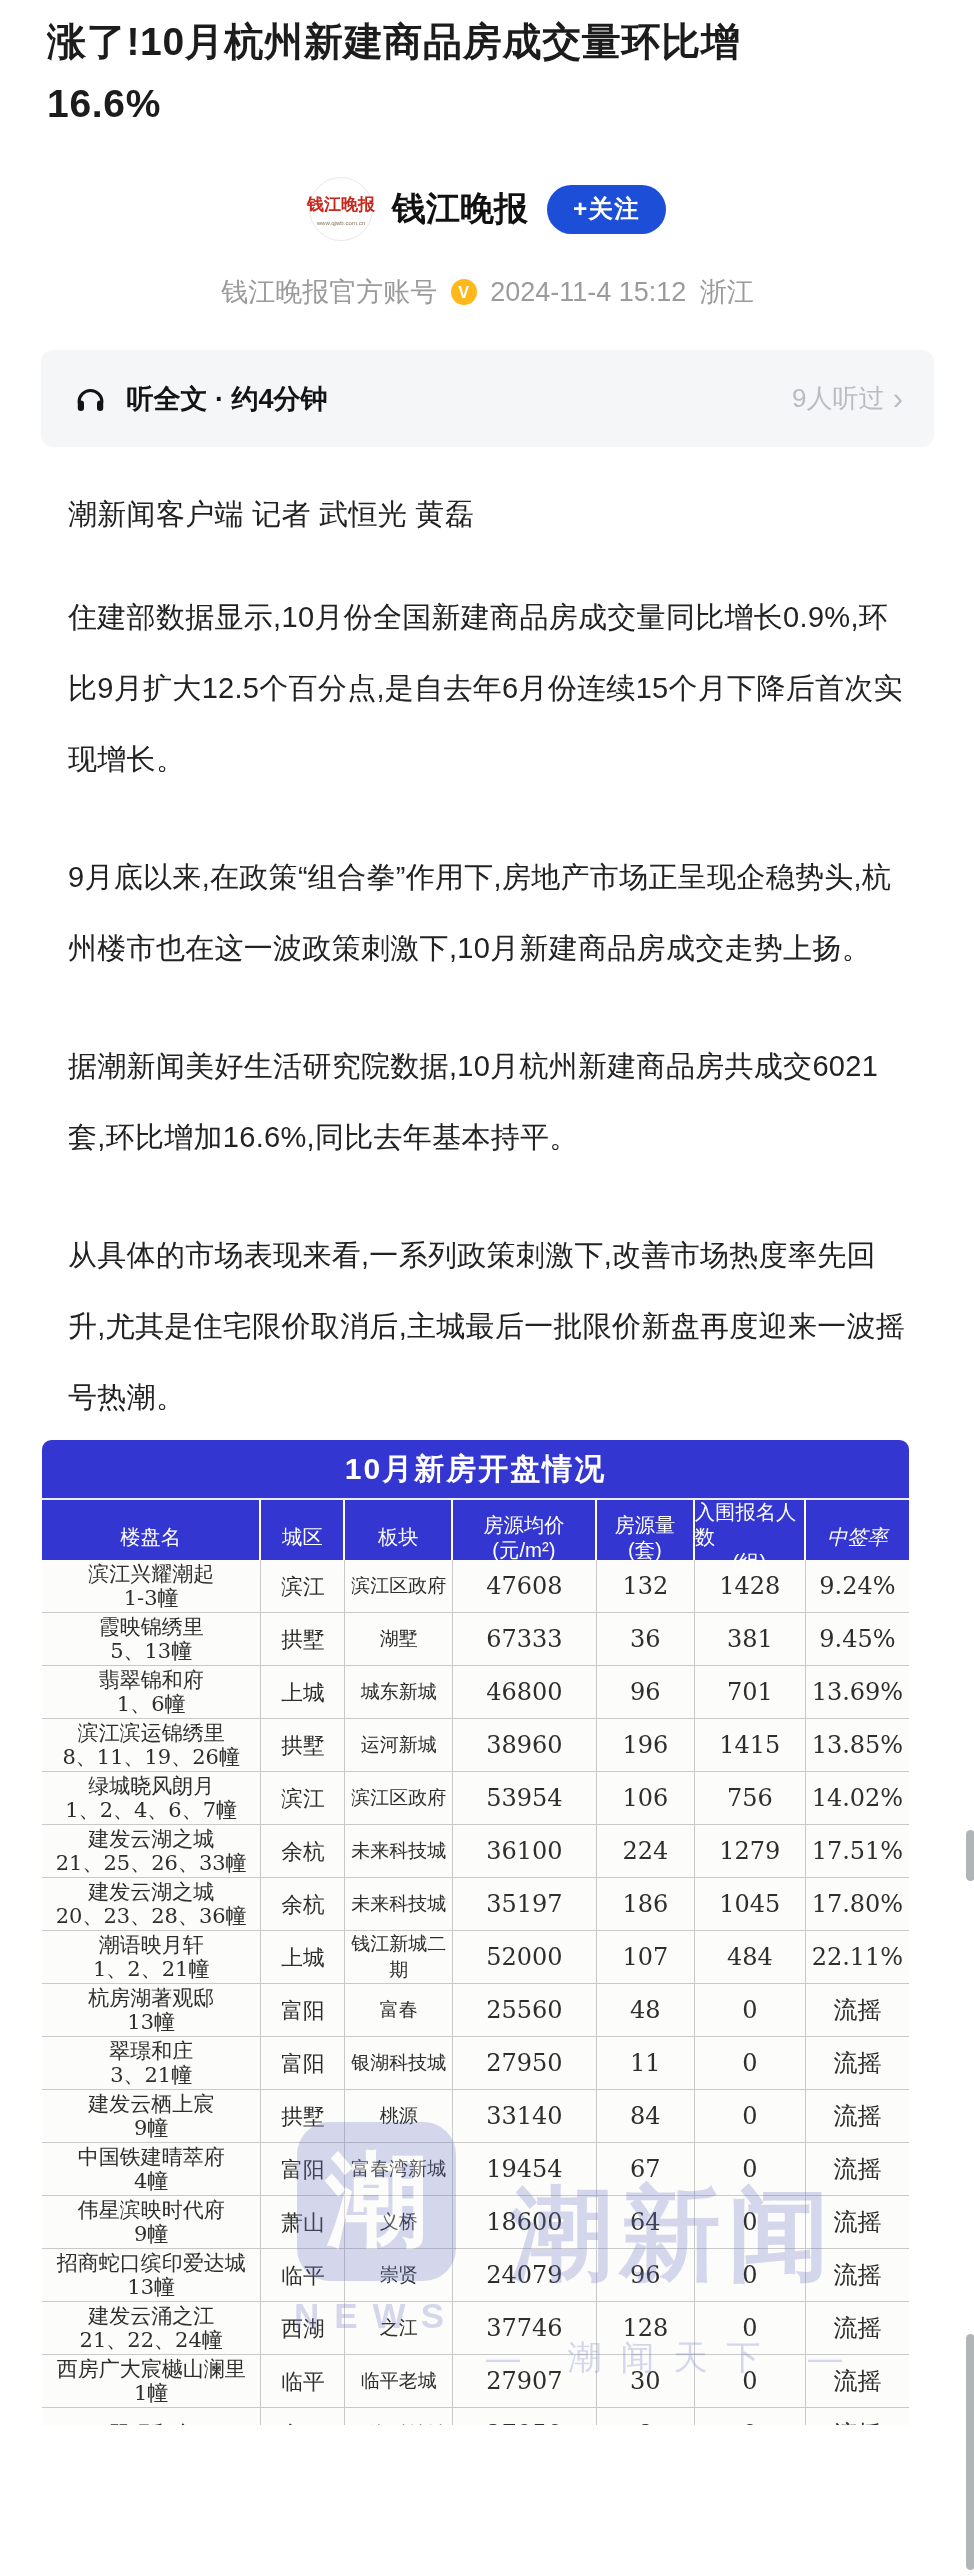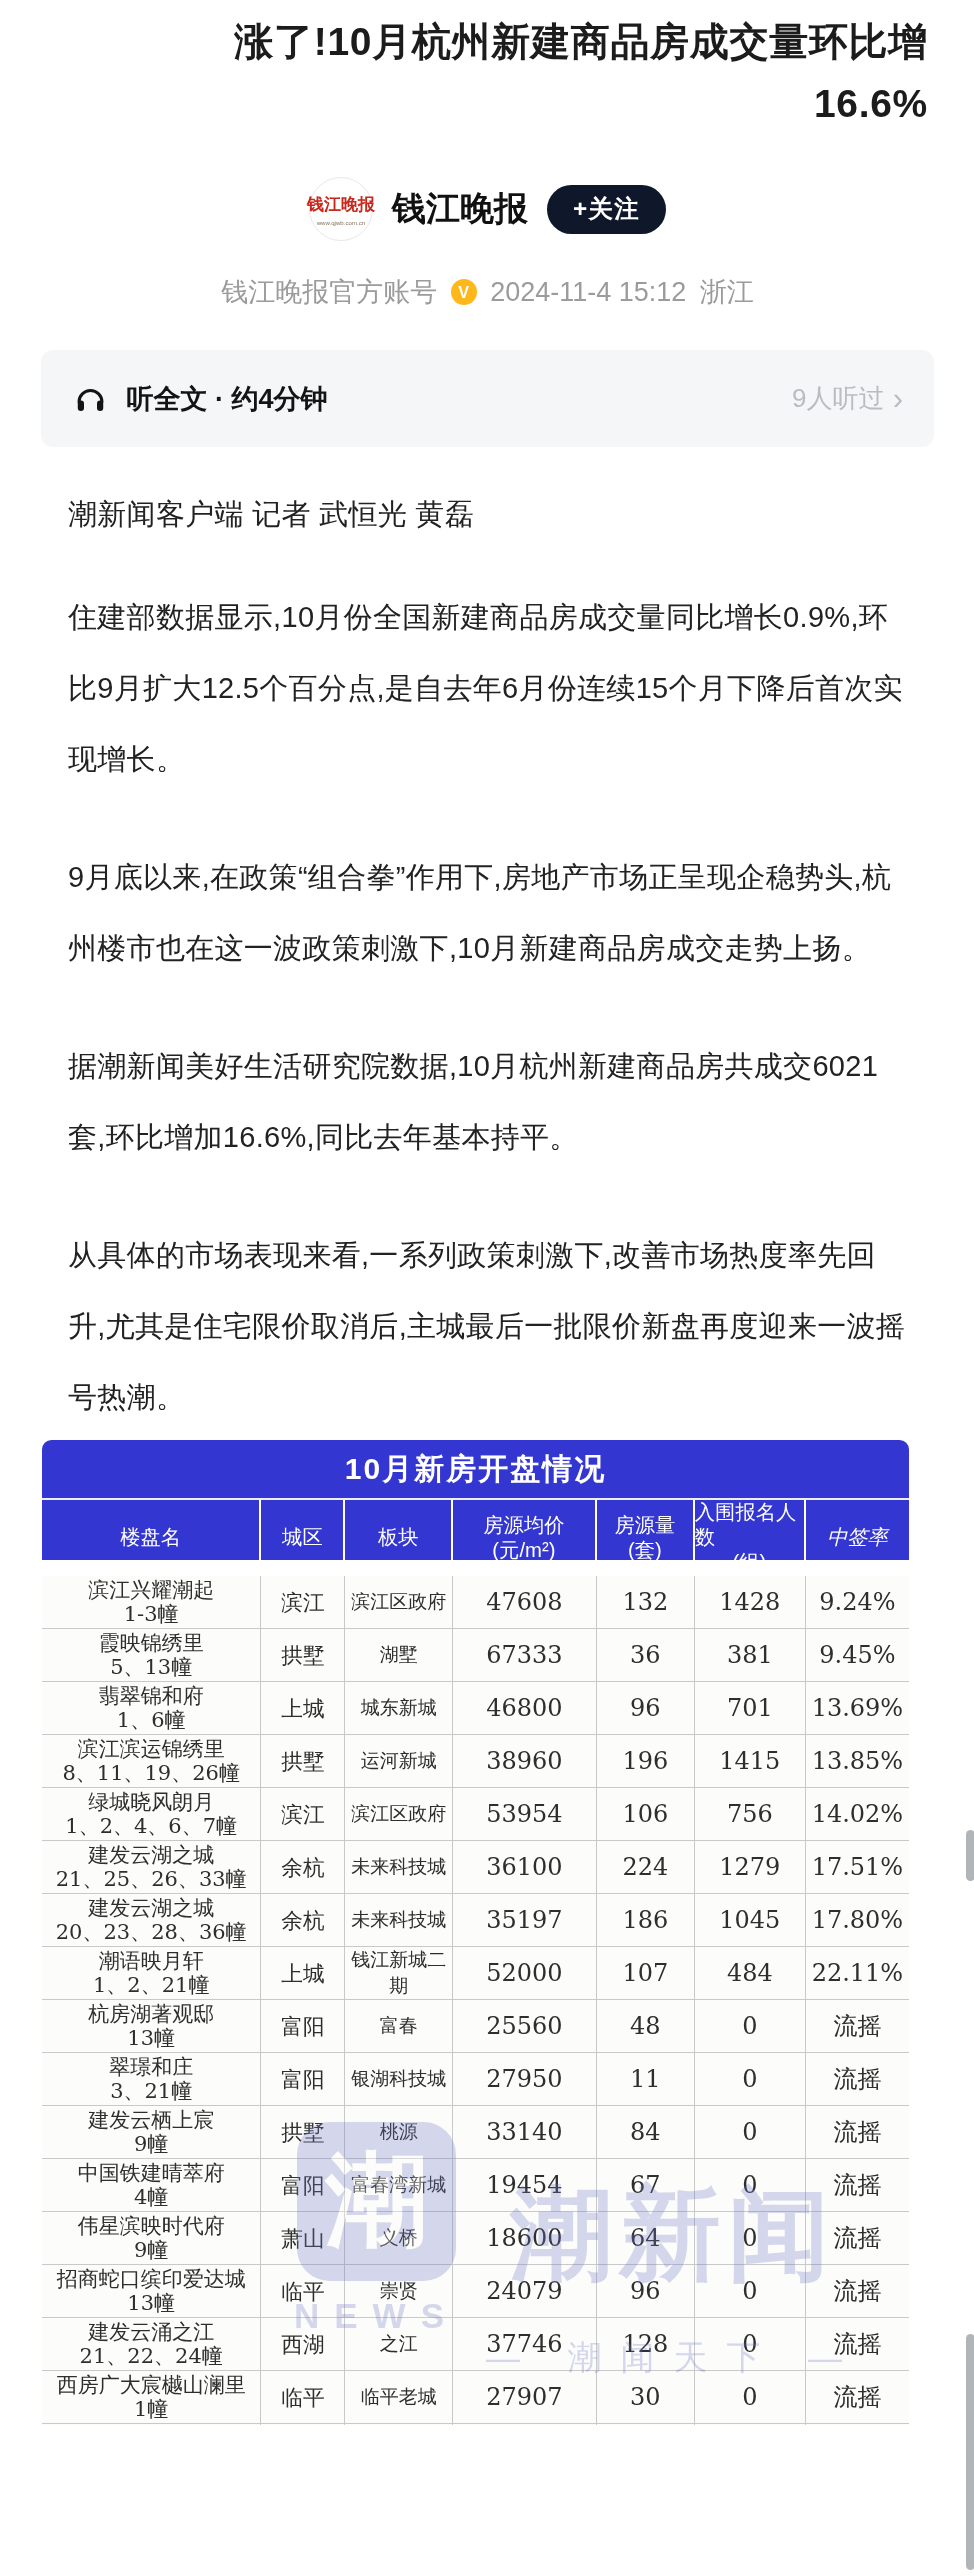--- a/index.html
+++ b/index.html
@@ -4,34 +4,34 @@
 <style>
   html,body{margin:0;padding:0;}
   body{
     width:975px;height:2576px;overflow:hidden;position:relative;
     background:#ffffff;
     font-family:"Liberation Sans","DejaVu Sans",sans-serif;
     color:#222;
   }
   
   .title{
-    margin:10.8px 47px 0;text-align:right;
+    margin:10.8px 47px 0;text-align:left;
     font-size:39px;line-height:62px;font-weight:700;color:#1c1c1c;letter-spacing:0.7px;
   }
   
   .pub-row{margin-top:42px;height:65px;display:flex;justify-content:center;align-items:center;gap:19px;}
   .avatar{
     width:64px;height:64px;border-radius:50%;background:#fff;border:0.7px solid #e8e8e8;
     display:flex;flex-direction:column;align-items:center;justify-content:center;box-sizing:border-box;
   }
   .avatar .av-name{color:#c8281c;font-size:17px;font-weight:700;font-family:"Liberation Serif","DejaVu Serif",serif;white-space:nowrap;}
   .avatar .av-url{color:#8a6f5a;font-size:6.1px;margin-top:2.7px;white-space:nowrap;}
   .pub-name{font-size:34px;font-weight:600;color:#111;}
   .follow-btn{
-    background:#0f172a;color:#fff;border:none;height:49px;border-radius:24.4px;
+    background:#1d4ed8;color:#fff;border:none;height:49px;border-radius:24.4px;
     padding:0 26px;font-size:24.4px;font-weight:600;display:flex;align-items:center;cursor:pointer;letter-spacing:1.4px;
   }
   
   .meta-row{margin-top:34px;height:32.5px;display:flex;justify-content:center;align-items:center;gap:13.5px;
     color:#9b9b9b;font-size:27px;}
   .v-badge{width:26px;height:26px;border-radius:50%;background:#ffb71a;color:#fff;
     font-size:16.2px;font-weight:700;display:flex;align-items:center;justify-content:center;}
   
   .audio{
     margin:42px 41px 0;height:97px;background:#f5f6f8;border-radius:12.2px;
@@ -54,21 +54,21 @@
     height:60px;background:#3336d1;color:#ffffff;display:flex;align-items:center;justify-content:center;
     font-size:30px;font-weight:700;letter-spacing:2px;border-bottom:2px solid rgba(255,255,255,.92);box-sizing:border-box;
   }
   .grid7{display:grid;grid-template-columns:25.3% 9.7% 12.4% 16.6% 11.3% 12.8% 11.9%;}
   .tbl-head{background:#3336d1;height:60px;}
   .th{
     color:#fff;display:flex;flex-direction:column;align-items:center;justify-content:center;
     font-size:20.3px;line-height:25px;font-weight:500;border-right:2px solid #fff;box-sizing:border-box;
   }
   .th:last-child{border-right:none;font-style:italic;}
-  .tbl-body{font-family:"DejaVu Serif","Liberation Serif",serif;margin-top:16px;}
+  .tbl-body{font-family:"DejaVu Serif","Liberation Serif",serif;}
   .tr{height:53px;background:#fcfcfa;}
   .td{
     display:flex;align-items:center;justify-content:center;text-align:center;
     border-right:1.4px solid #c9c9c9;border-bottom:1.4px solid #c9c9c9;box-sizing:border-box;
     color:#2e2e2e;font-size:21.7px;
   }
   .td:last-child{border-right:none;}
   .td.name{flex-direction:column;font-size:21px;line-height:24.4px;}
   .td.area{font-size:19px;}
   .td.num{font-size:24px;}

